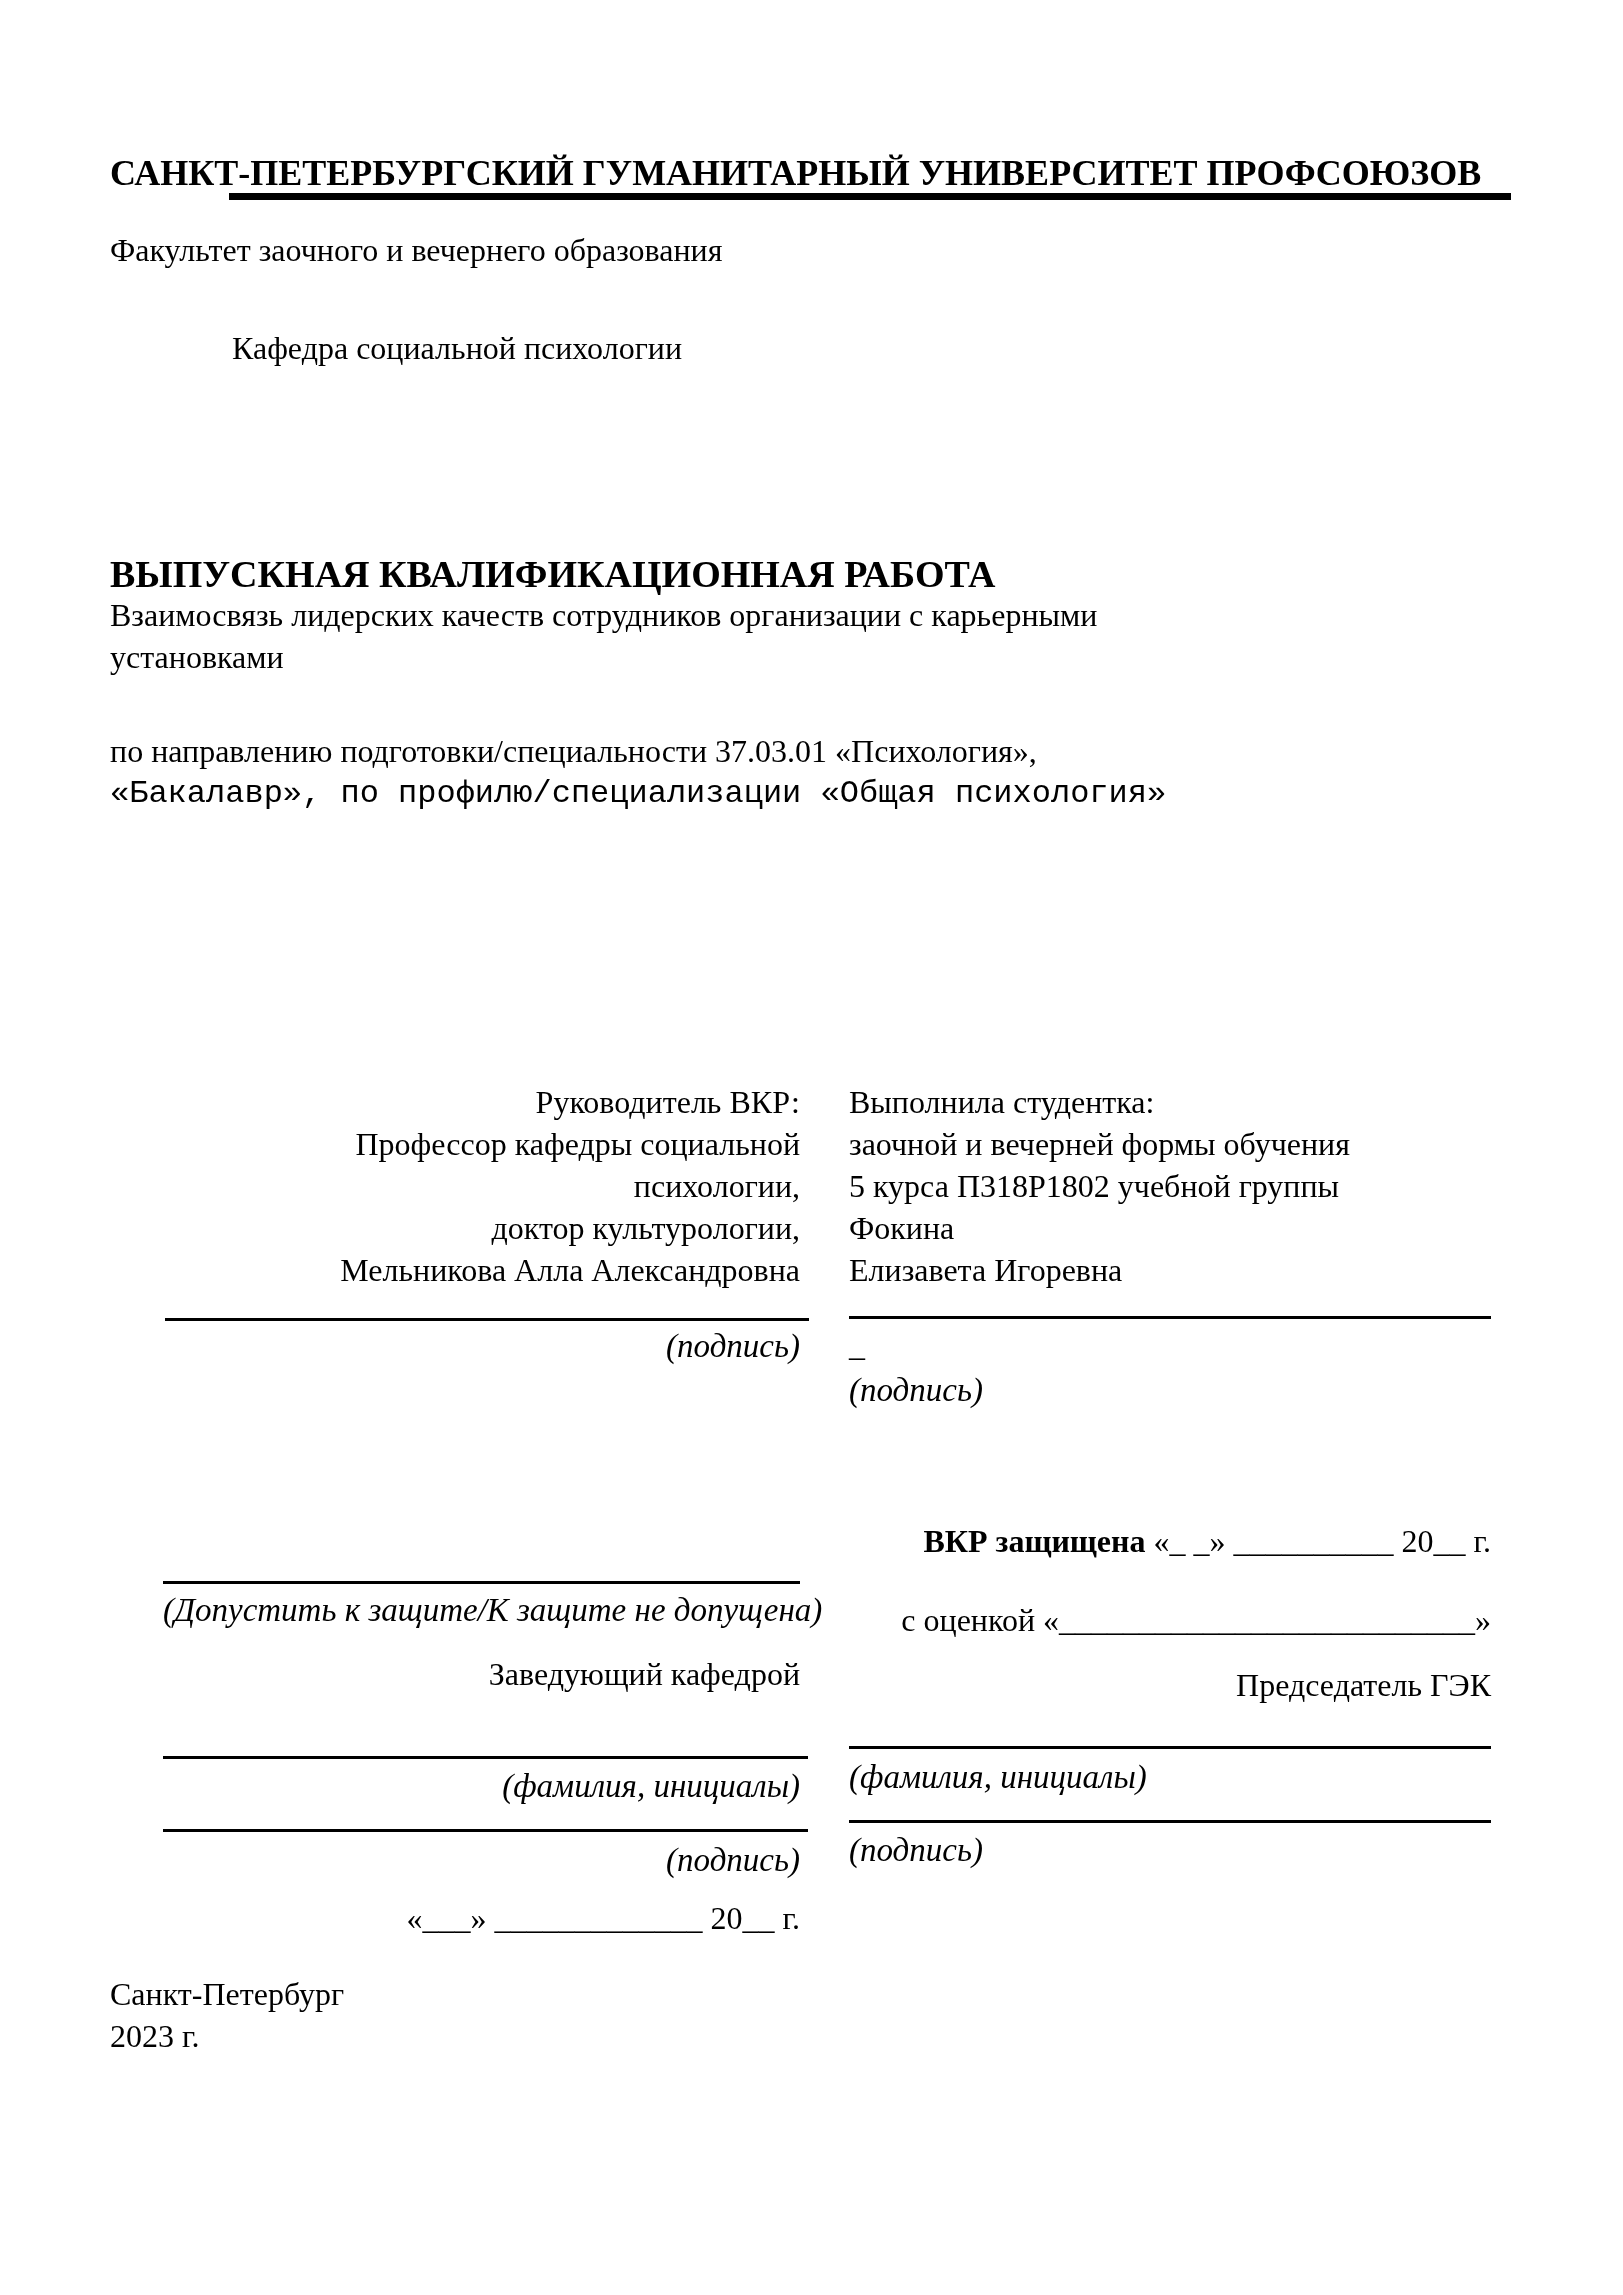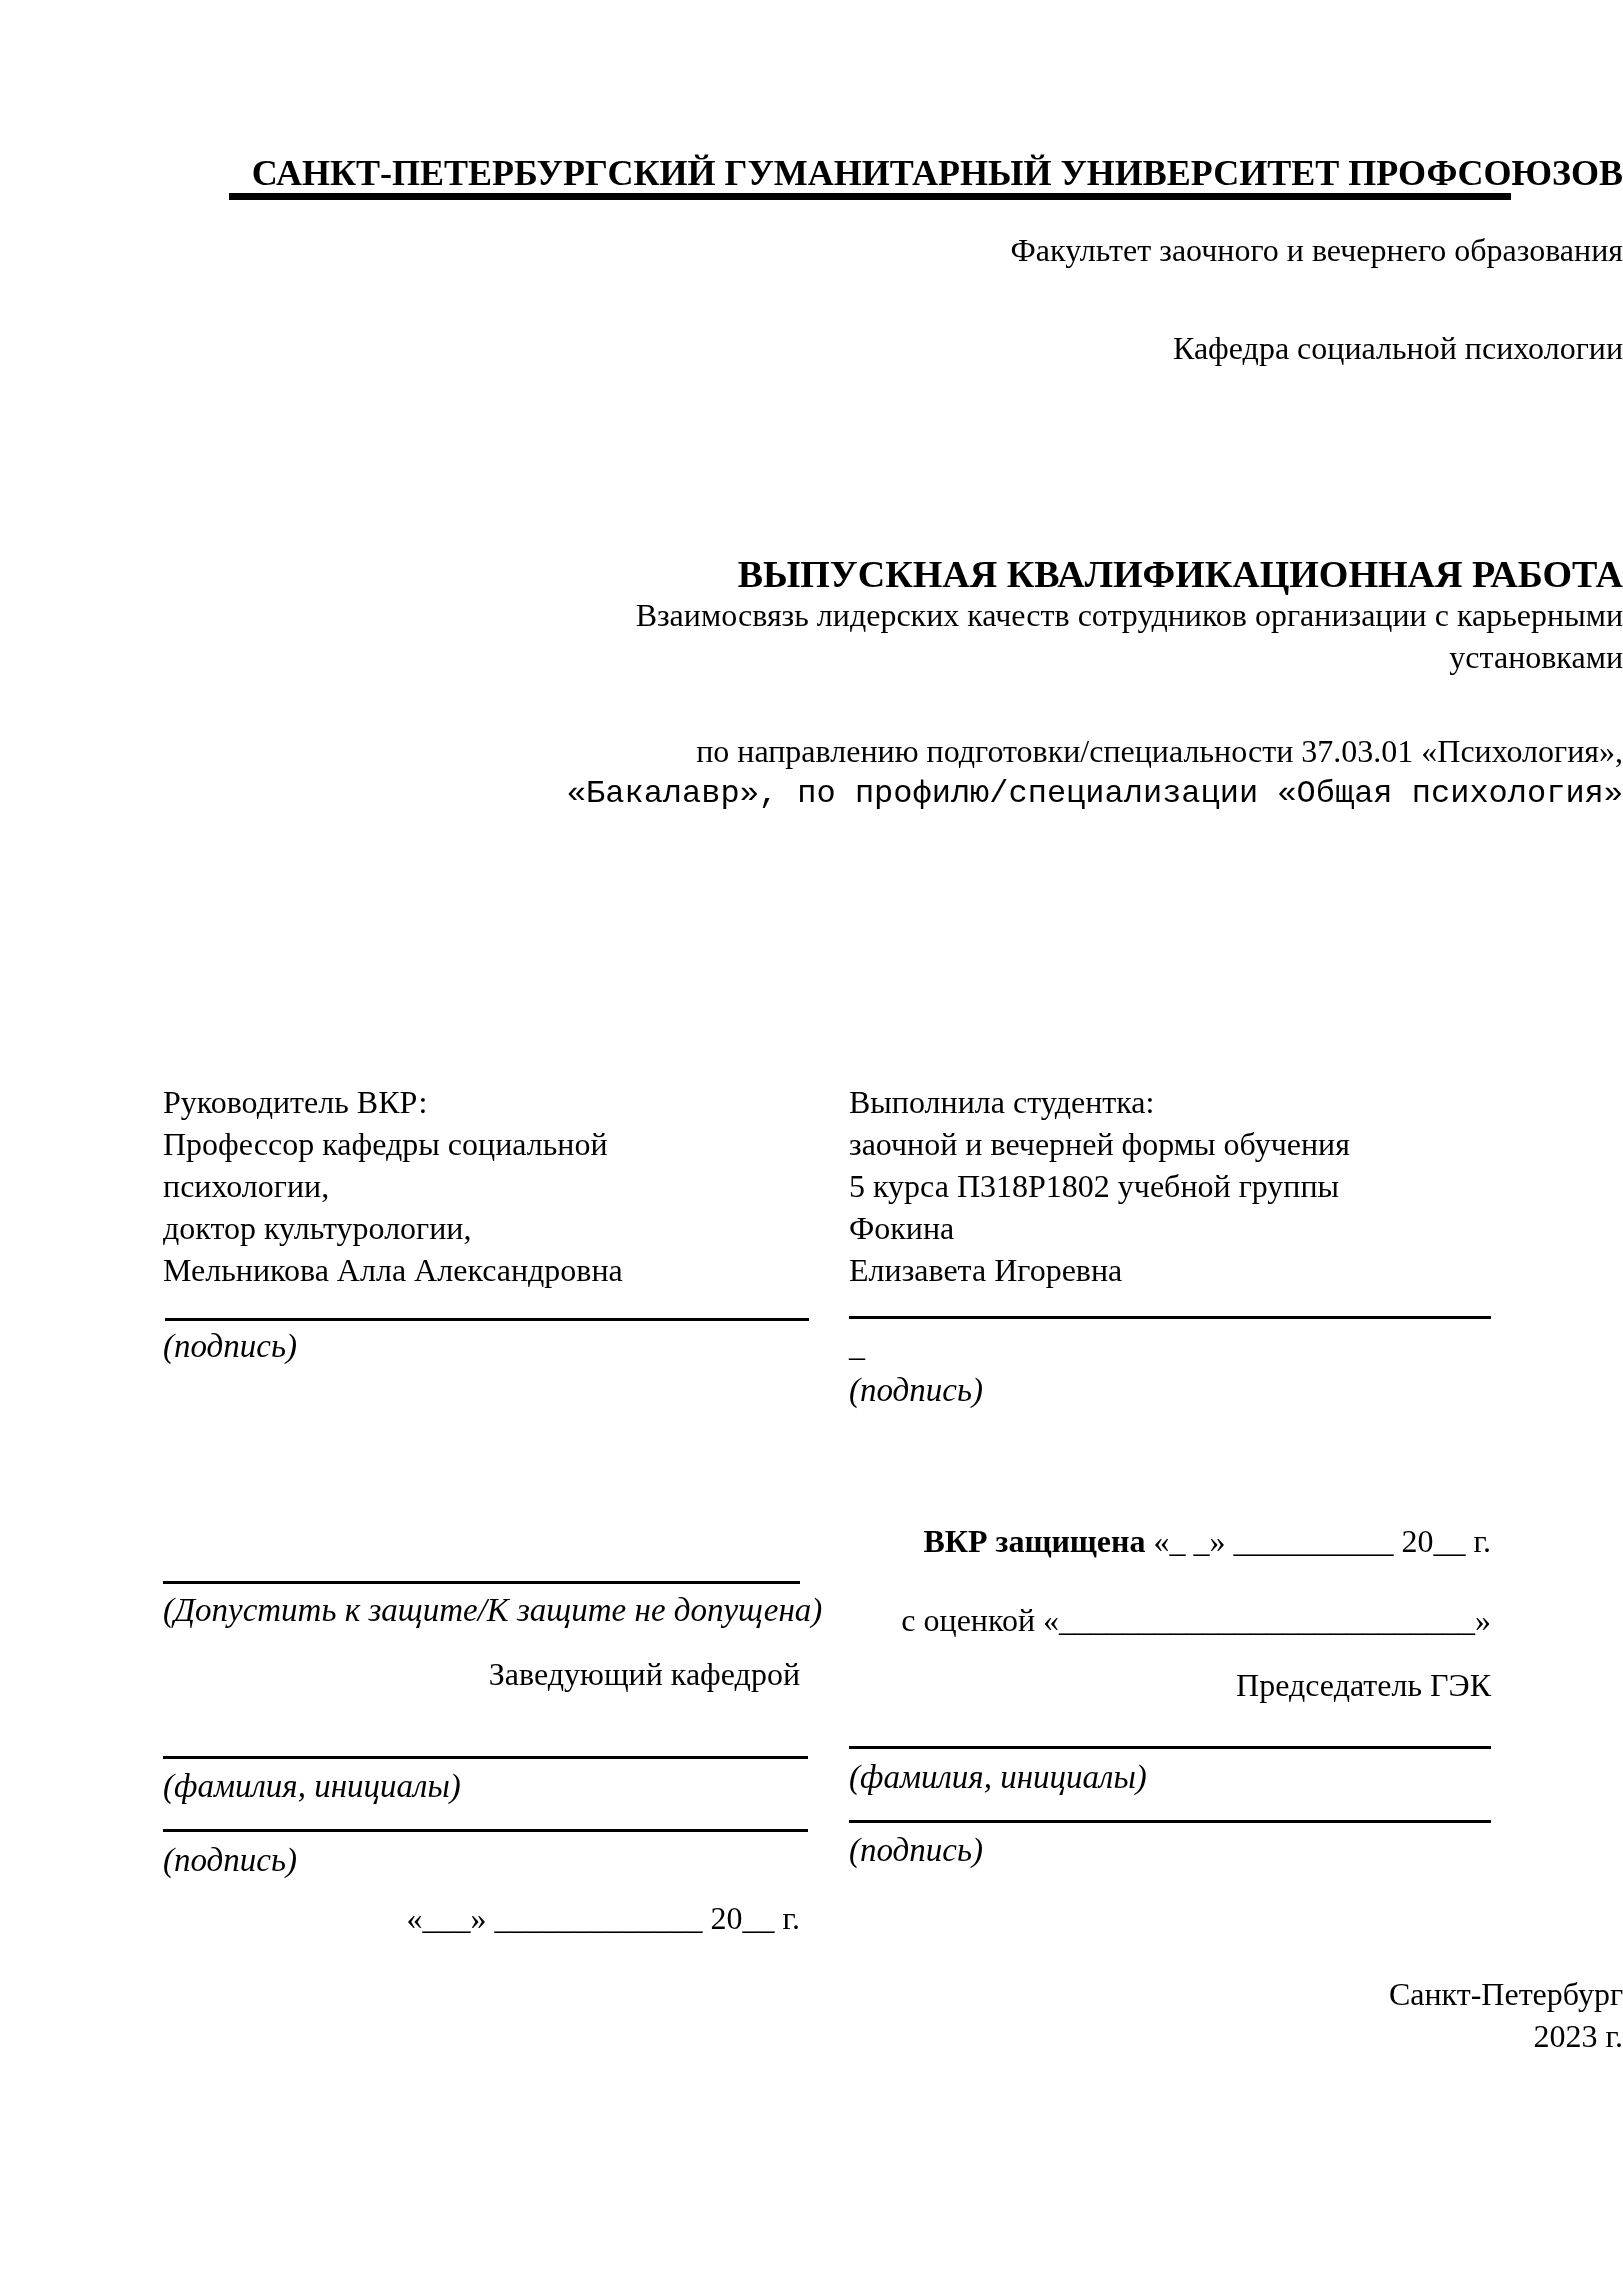--- a/index.html
+++ b/index.html
@@ -12,30 +12,30 @@
     font-family: "Liberation Serif", "DejaVu Serif", serif;
     overflow: hidden;
   }
   .abs { position: absolute; }
   .centerline {
     position: absolute;
     left: 0;
     width: 1623px;
     box-sizing: border-box;
     padding-left: 110px;
-    text-align: right;
+    text-align: left;
     line-height: 1.15;
     white-space: nowrap;
   }
   .b { font-weight: bold; }
   .body-text { font-size: 32px; }
   .caption { font-size: 33px; font-style: italic; }
   .rule { position: absolute; height: 3.1px; background: #000000; }
   .thick-rule { position: absolute; height: 7px; background: #000000; }
-  .col-left  { left: 163px;  width: 637px; text-align: left; }
+  .col-left  { left: 163px;  width: 637px; text-align: right; }
   .col-right { left: 849px; width: 642px; }
   .stack { line-height: 42px; }
   .left-align { text-align: right; }
   .nowrap { white-space: nowrap; }
 </style>
 </head>
 <body>
 
 <div class="page">
 

